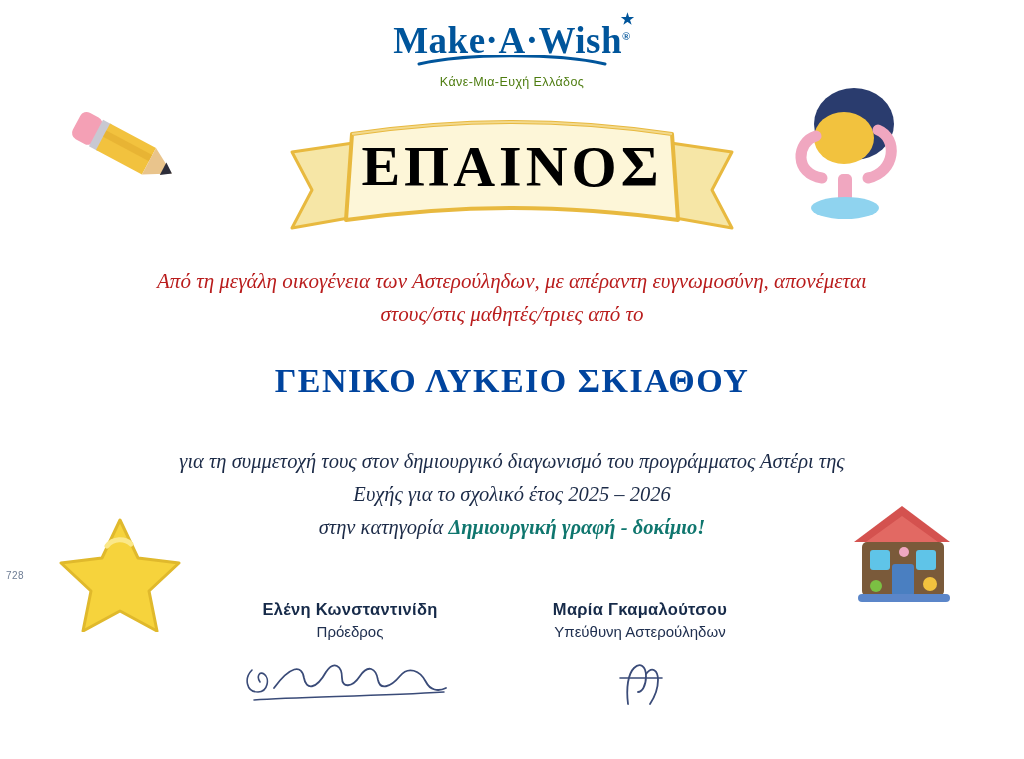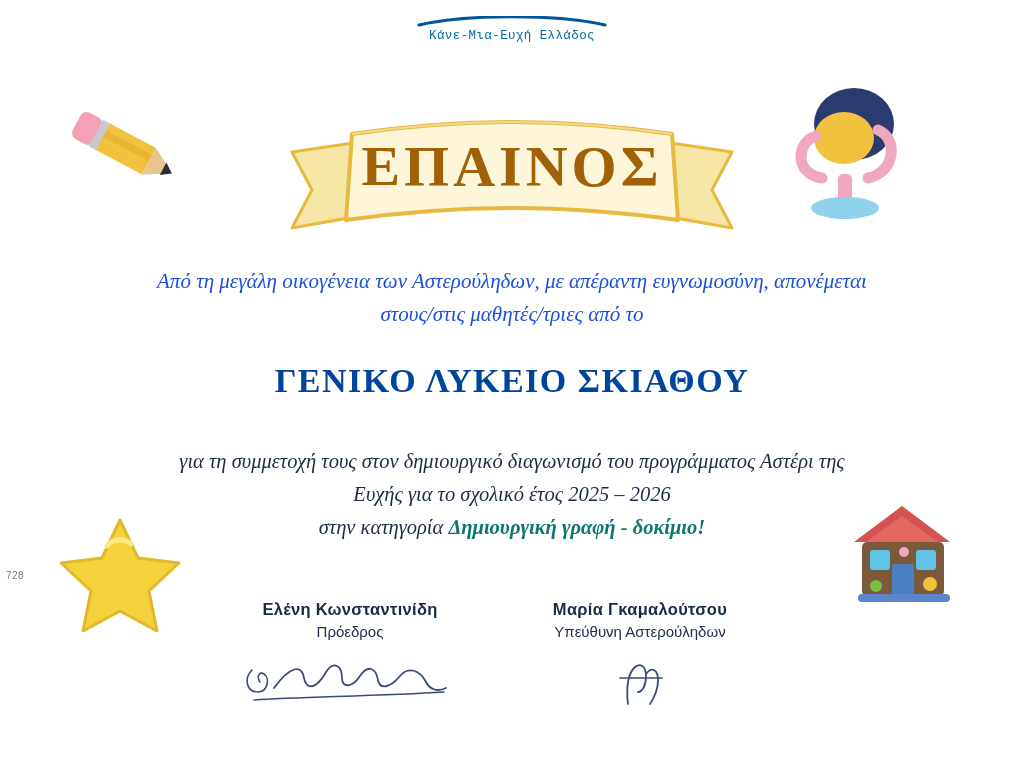--- a/index.html
+++ b/index.html
@@ -45,25 +45,25 @@
     color: #00559b;
     font-size: 15px;
   }
   .logo-swoosh {
     display: block;
     margin: -6px auto 0 auto;
     width: 190px;
     height: 12px;
   }
   .logo-sub {
-    font-family: Liberation Mono, monospace;
+    font-family: Liberation Sans, sans-serif;
     font-size: 12.5px;
-    color: #0369a1;
+    color: #4d7c0f;
     letter-spacing: 0.4px;
-    margin-top: 1px;
+    margin-top: 8px;
   }
   .logo-reg {
     font-size: 11px;
     vertical-align: super;
   }
   
   .banner-wrap {
     position: absolute;
     top: 112px;
     left: 0;
@@ -76,35 +76,35 @@
   }
   .banner-title {
     position: absolute;
     top: 133px;
     left: 0;
     width: 100%;
     text-align: center;
     font-family: "Liberation Serif", serif;
     font-weight: bold;
     font-size: 58px;
-    color: #a16207;
+    color: #000000;
     letter-spacing: 4px;
     pointer-events: none;
   }
   
   .intro {
     position: absolute;
     top: 265px;
     left: 0;
     width: 100%;
     text-align: center;
     font-family: "Liberation Serif", serif;
     font-style: italic;
     font-size: 21px;
-    color: #1d4ed8;
+    color: #b91c1c;
     line-height: 1.55;
   }
   .school-name {
     position: absolute;
     top: 362px;
     left: 0;
     width: 100%;
     text-align: center;
     font-family: Liberation Serif, serif;
     font-weight: bold;
@@ -173,20 +173,24 @@
   .deco-mic    { top: 78px;  left: 782px; }
   .deco-star   { top: 512px; left: 55px; }
   .deco-house  { top: 494px; left: 838px; }
 </style>
 </head>
 <body>
 
 <div class="certificate">
 
   <div class="logo-block">
+    <div class="logo-main">
+      <span>Make·A·Wish</span><span class="logo-reg">®</span>
+      <span class="logo-star">★</span>
+    </div>
     <svg class="logo-swoosh" viewBox="0 0 190 12">
       <path d="M2 9 C 50 -2, 140 -2, 188 9" stroke="#00559b" stroke-width="3" fill="none" stroke-linecap="round"></path>
     </svg>
     <div class="logo-sub">Κάνε-Μια-Ευχή Ελλάδος</div>
   </div>
 
   <div class="banner-wrap">
     <svg class="banner-svg" width="460" height="128" viewBox="0 0 460 128">
 
       <path d="M10 40 L78 30 L78 104 L10 116 L30 78 Z" fill="#f6e6a6" stroke="#e8b93f" stroke-width="3" stroke-linejoin="round"></path>

